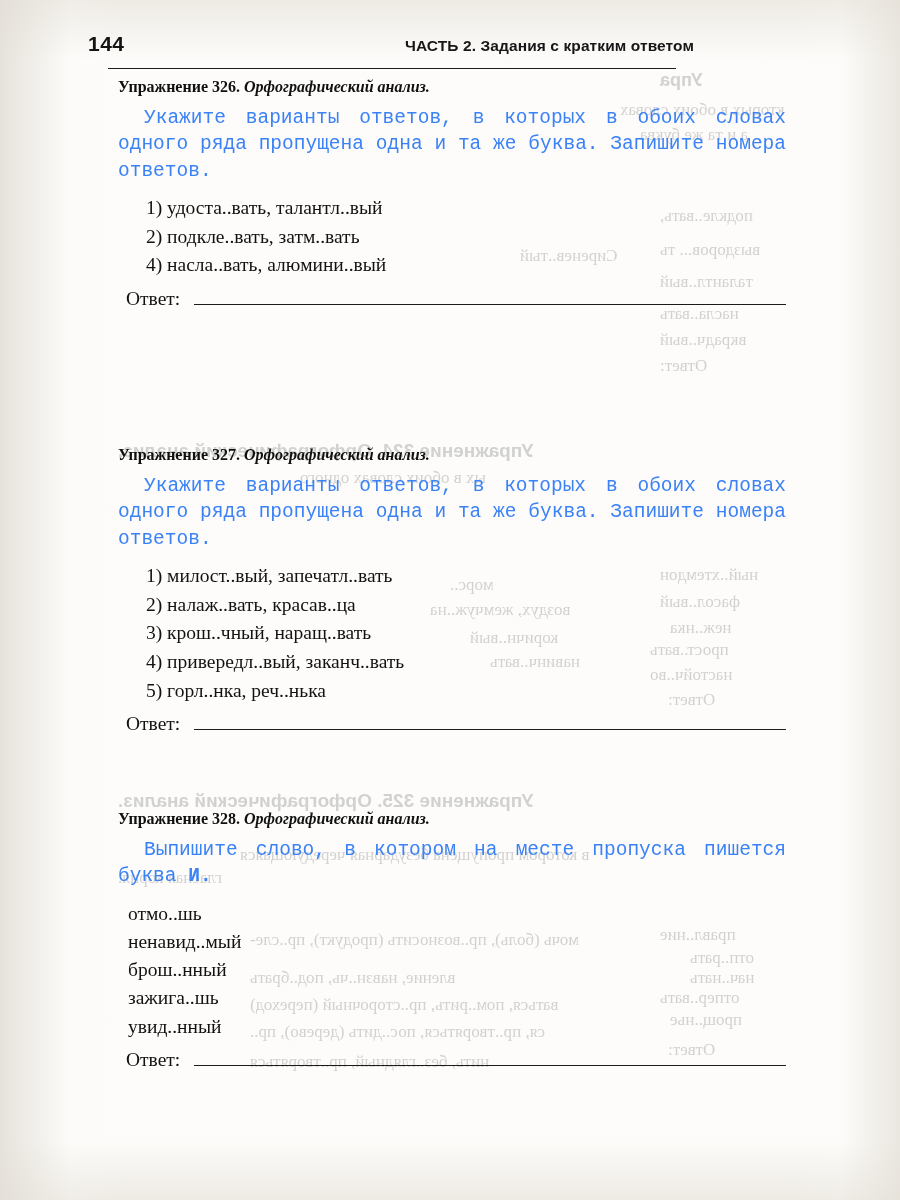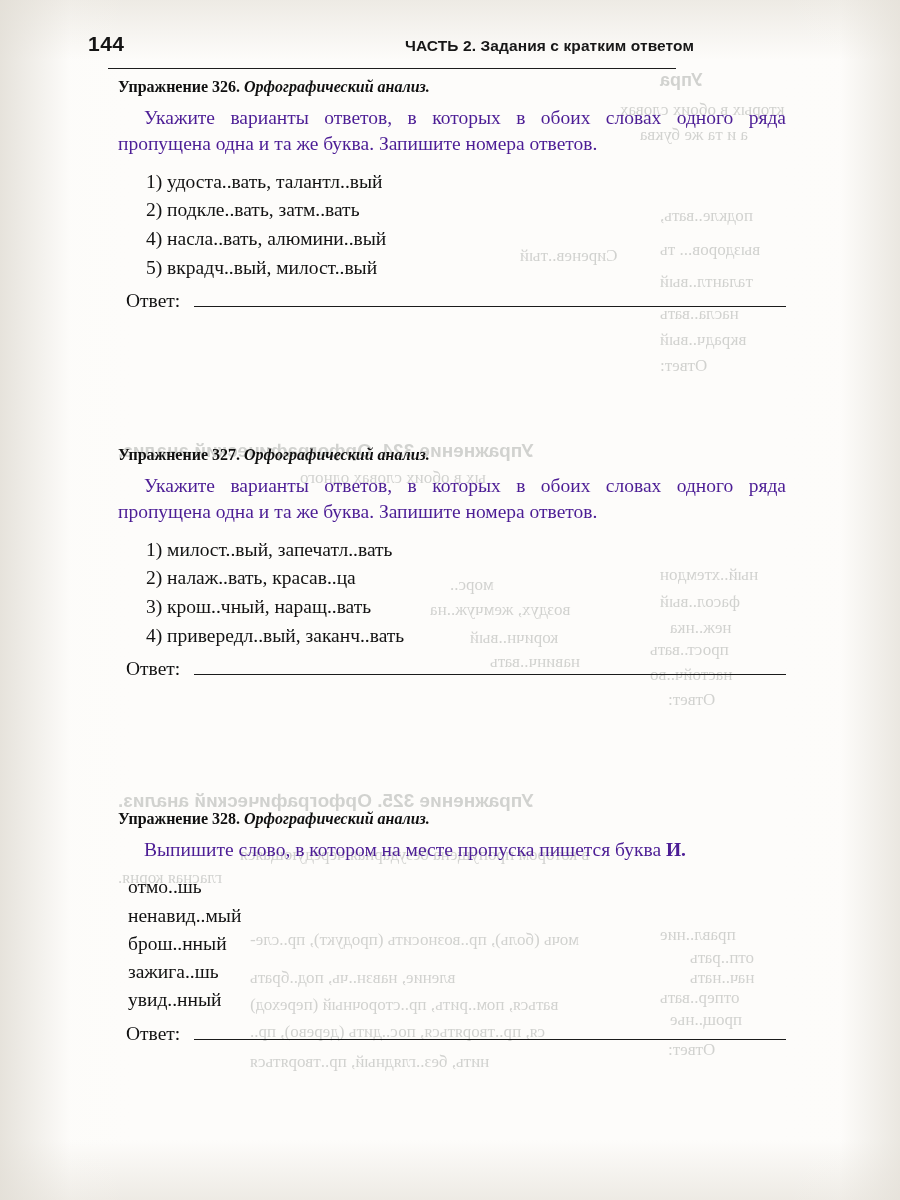--- a/index.html
+++ b/index.html
@@ -81,24 +81,24 @@
     font-size: 16px;
     font-weight: bold;
     color: #101010;
     margin-bottom: 9px;
     white-space: nowrap;
   }
   .ex-title .ital {
     font-style: italic;
   }
   .ex-prompt {
-    font-family: Liberation Serif, serif;
+    font-family: Liberation Mono, monospace;
     font-size: 19.5px;
     line-height: 1.35;
-    color: #4c1d95;
+    color: #3b82f6;
     text-align: justify;
     text-indent: 26px;
     margin-bottom: 10px;
   }
   .ex-prompt b {
     font-weight: bold;
   }
   .options {
     margin: 0;
     padding: 0;
@@ -214,39 +214,39 @@
     <div class="exercise" style="top: 78px;">
       <div class="ex-title">
         <span>Упражнение 326.</span>
         <span class="ital">Орфографический анализ.</span>
       </div>
       <div class="ex-prompt">Укажите варианты ответов, в которых в обоих словах одного ряда пропущена одна и та же буква. Запишите номера ответов.</div>
       <ul class="options">
         <li>1) удоста..вать, талантл..вый</li>
         <li>2) подкле..вать, затм..вать</li>
         <li>4) насла..вать, алюмини..вый</li>
-        <li>5) вкрадч..вый, милост..вый</li>
       </ul>
       <div class="answer-row">
         <span class="answer-label">Ответ:</span>
         <span class="answer-line"></span>
       </div>
     </div>
 
     <div class="exercise" style="top: 446px;">
       <div class="ex-title">
         <span>Упражнение 327.</span>
         <span class="ital">Орфографический анализ.</span>
       </div>
       <div class="ex-prompt">Укажите варианты ответов, в которых в обоих словах одного ряда пропущена одна и та же буква. Запишите номера ответов.</div>
       <ul class="options">
         <li>1) милост..вый, запечатл..вать</li>
         <li>2) налаж..вать, красав..ца</li>
         <li>3) крош..чный, наращ..вать</li>
         <li>4) привередл..вый, заканч..вать</li>
+        <li>5) горл..нка, реч..нька</li>
       </ul>
       <div class="answer-row">
         <span class="answer-label">Ответ:</span>
         <span class="answer-line"></span>
       </div>
     </div>
 
     <div class="exercise" style="top: 810px;">
       <div class="ex-title">
         <span>Упражнение 328.</span>

